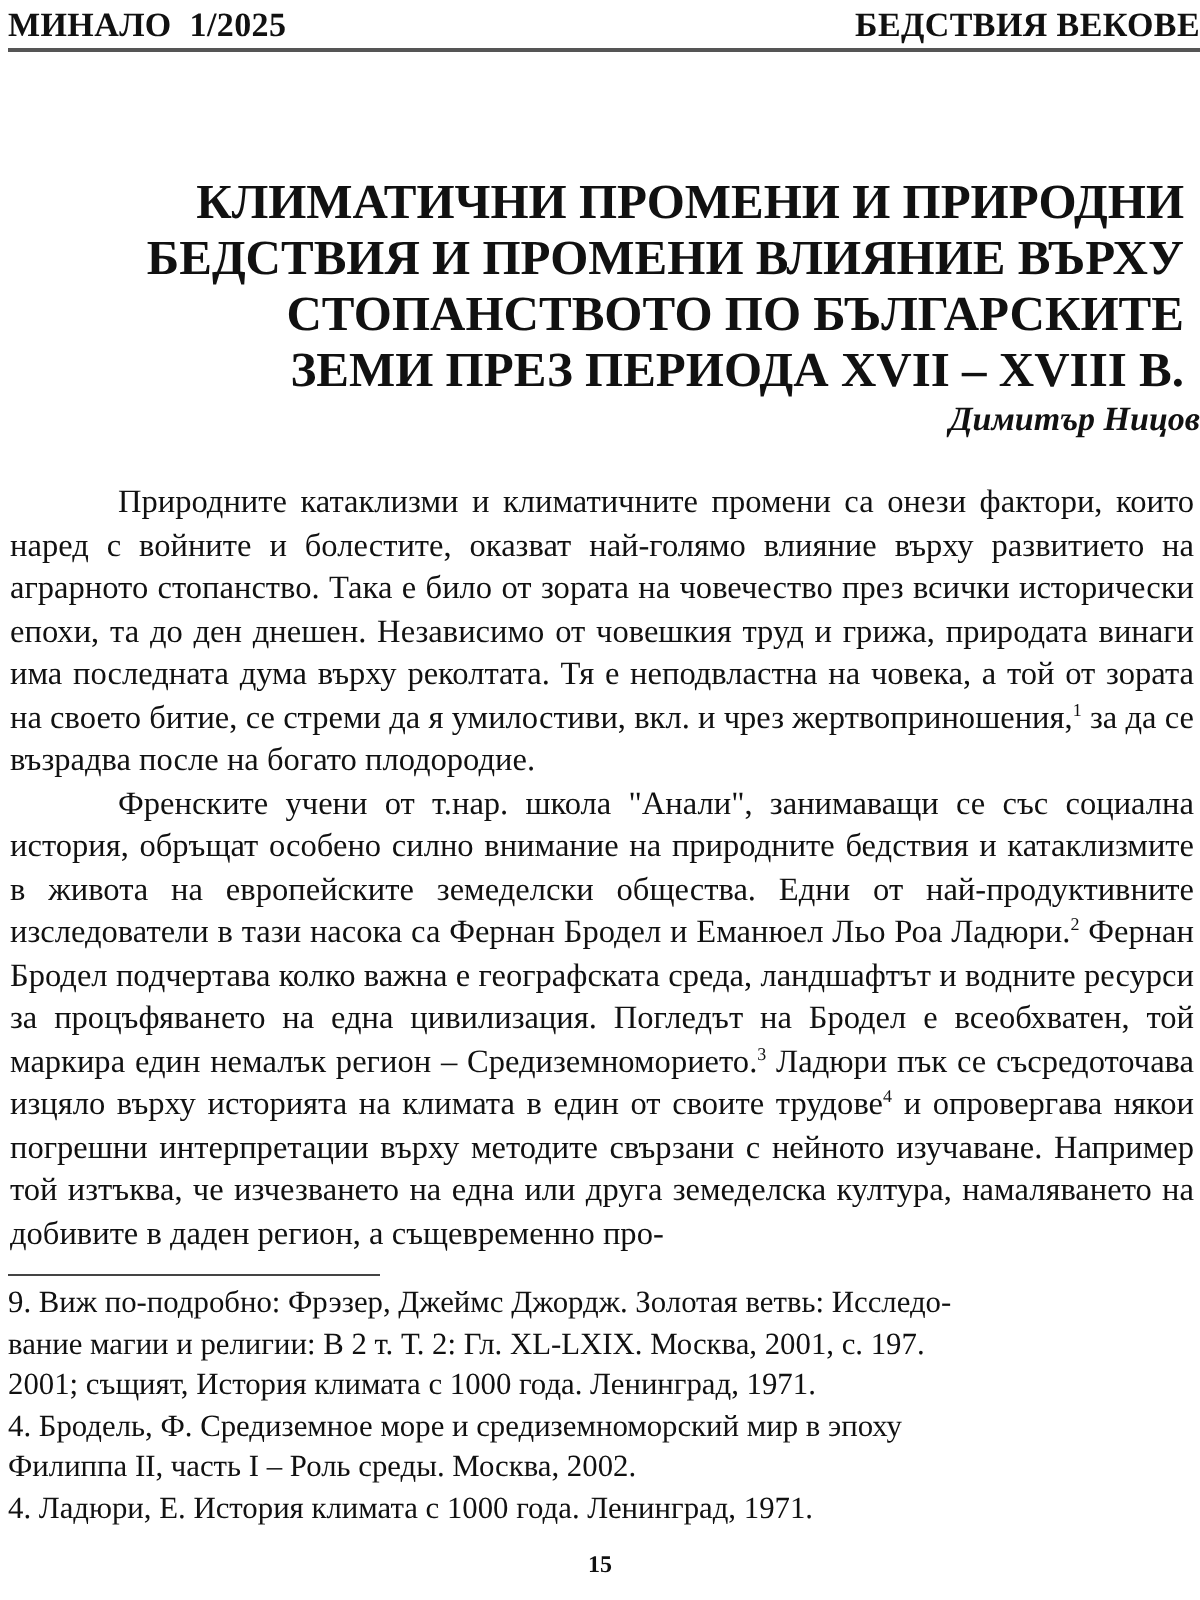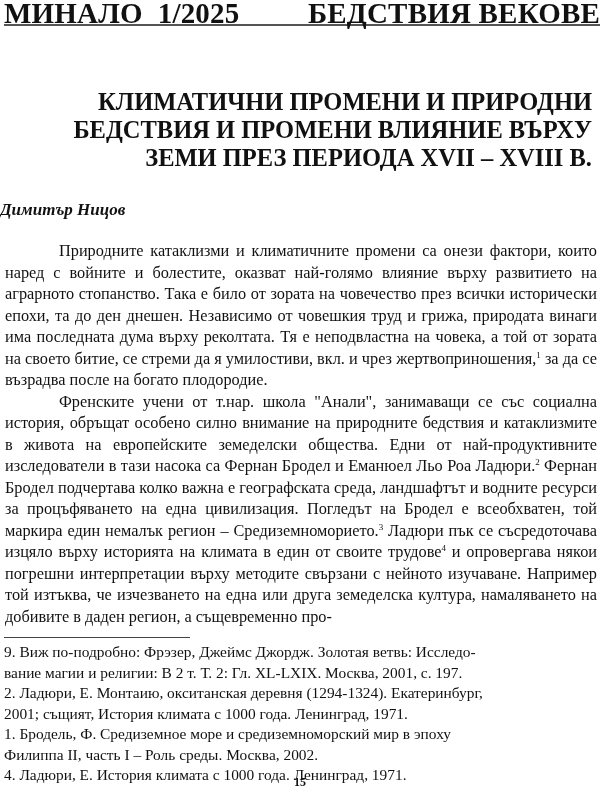--- a/index.html
+++ b/index.html
@@ -6,32 +6,32 @@
   body {
     width: 600px; height: 800px; overflow: hidden; position: relative;
     font-family: "Liberation Serif", "DejaVu Serif", serif; color: #111;
   }
   .header {
     position: absolute; left: 4px; right: 0; top: 0; height: 24px;
     display: flex; justify-content: space-between; align-items: flex-end;
     border-bottom: 2px solid #555;
   }
   .header span {
-    font-weight: bold; font-size: 29px; line-height: 22px; letter-spacing: 0.2px;
+    font-weight: bold; font-size: 17px; line-height: 22px; letter-spacing: 0.2px;
     color: #111;
   }
   .title {
     position: absolute; left: 10px; right: 8px; top: 88px;
     text-align: right; font-weight: bold; font-size: 24.5px; line-height: 28px;
     color: #111;
   }
   .title div { white-space: nowrap; }
   .author {
     position: absolute; left: 0; right: 0; top: 200px;
-    text-align: left; font-style: italic; font-weight: bold; font-size: 17px;
+    text-align: right; font-style: italic; font-weight: bold; font-size: 17px;
   }
   .body {
     position: absolute; left: 5px; right: 3px; top: 240px;
     font-size: 16.3px; line-height: 21.5px; text-align: justify;
   }
   .body p { margin: 0; text-indent: 54px; }
   sup { font-size: 9px; line-height: 0; vertical-align: 6px; }
   .fn-rule {
     position: absolute; left: 4px; top: 637px; width: 186px; height: 0;
     border-top: 1.5px solid #444;
@@ -50,35 +50,35 @@
 <body>
 
 <div class="header">
   <span style="white-space:pre">МИНАЛО  1/2025</span>
   <span>БЕДСТВИЯ ВЕКОВЕ</span>
 </div>
 
 <div class="title">
   <div>КЛИМАТИЧНИ ПРОМЕНИ И ПРИРОДНИ</div>
   <div>БЕДСТВИЯ И ПРОМЕНИ ВЛИЯНИЕ ВЪРХУ</div>
+  <div>СТОПАНСТВОТО ПО БЪЛГАРСКИТЕ</div>
   <div>ЗЕМИ ПРЕЗ ПЕРИОДА XVII – XVIII В.</div>
 </div>
 
 <div class="author">Димитър Ницов</div>
 
 <div class="body">
   <p><span>Природните катаклизми и климатичните промени са онези фактори, които наред с войните и болестите, оказват най-голямо влияние върху развитието на аграрното стопанство. Така е било от зората на човечество през всички исторически епохи, та до ден днешен. Независимо от човешкия труд и грижа, природата винаги има последната дума върху реколтата. Тя е неподвластна на човека, а той от зората на своето битие, се стреми да я умилостиви, вкл. и чрез жертвоприношения,</span><sup>1</sup><span> за да се възрадва после на богато плодородие.</span></p>
   <p><span>Френските учени от т.нар. школа "Анали", занимаващи се със социална история, обръщат особено силно внимание на природните бедствия и катаклизмите в живота на европейските земеделски общества. Едни от най-продуктивните изследователи в тази насока са Фернан Бродел и Еманюел Льо Роа Ладюри.</span><sup>2</sup><span> Фернан Бродел подчертава колко важна е географската среда, ландшафтът и водните ресурси за процъфяването на една цивилизация. Погледът на Бродел е всеобхватен, той маркира един немалък регион – Средиземноморието.</span><sup>3</sup><span> Ладюри пък се съсредоточава изцяло върху историята на климата в един от своите трудове</span><sup>4</sup><span> и опровергава някои погрешни интерпретации върху методите свързани с нейното изучаване. Например той изтъква, че изчезването на една или друга земеделска култура, намаляването на добивите в даден регион, а същевременно про-</span></p>
 </div>
 
 <div class="fn-rule"></div>
 
 <div class="footnotes">
   <div>9. Виж по-подробно: Фрэзер, Джеймс Джордж. Золотая ветвь: Исследо-</div>
   <div>вание магии и религии: В 2 т. Т. 2: Гл. XL-LXIX. Москва, 2001, с. 197.</div>
-  <div>2. Ладюри, Е. Монтаию, окситанская деревня (1294-1324). Екатеринбург,</div>
   <div>2001; същият, История климата с 1000 года. Ленинград, 1971.</div>
-  <div>1. Бродель, Ф. Средиземное море и средиземноморский мир в эпоху</div>
+  <div>4. Бродель, Ф. Средиземное море и средиземноморский мир в эпоху</div>
   <div>Филиппа II, часть I – Роль среды. Москва, 2002.</div>
   <div>4. Ладюри, Е. История климата с 1000 года. Ленинград, 1971.</div>
 </div>
 
 <div class="page-num">15</div>
 
 </body></html>

